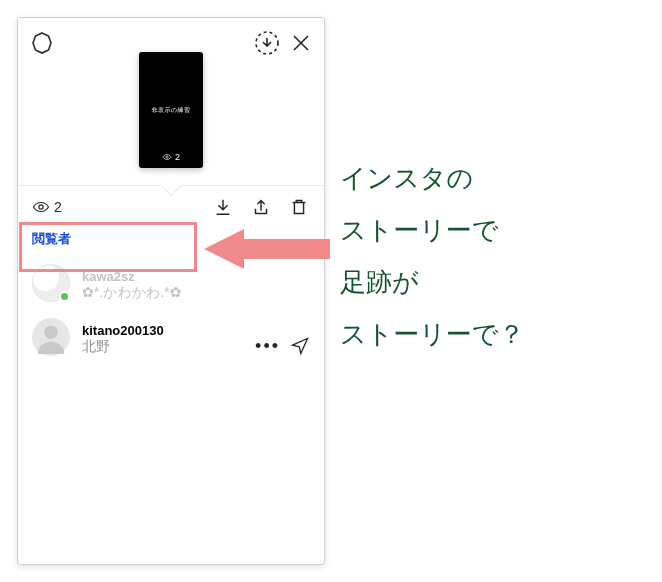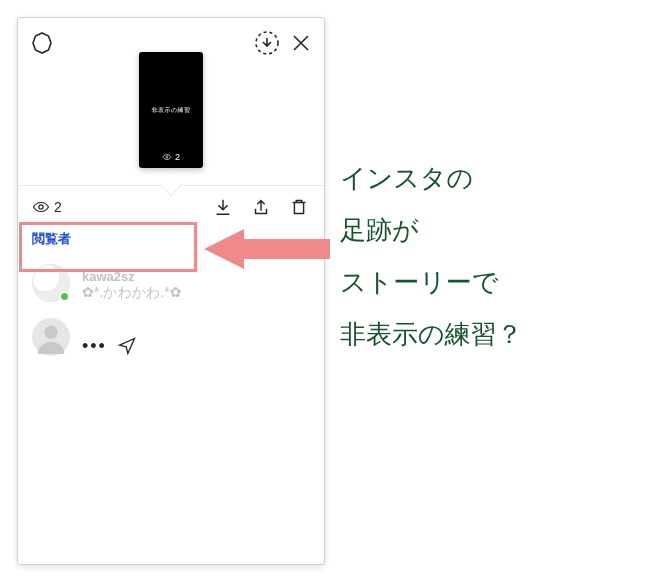--- a/index.html
+++ b/index.html
@@ -222,20 +222,24 @@
       </div>
     </div>
 
     <div class="viewer-row">
       <div class="avatar">
         <svg viewBox="0 0 40 40" width="38" height="38" style="fill:#c9c9c9;stroke:none">
           <circle cx="20" cy="15" r="7"></circle>
           <path d="M6 38 c0-9 8-13 14-13 s14 4 14 13 z"></path>
         </svg>
       </div>
+      <div class="viewer-text">
+        <span class="uname">kitano200130</span>
+        <span class="dname">北野</span>
+      </div>
       <div class="viewer-actions">
         <span class="dots">•••</span>
         <div class="icon">
           <svg viewBox="0 0 24 24" width="20" height="20" stroke-width="1.8">
               <path d="M3 11 L21 3 L13 21 L11 13 Z"></path>
             </svg>
         </div>
       </div>
     </div>
 
@@ -244,18 +248,18 @@
   <div class="highlight-box"></div>
 
   <svg class="arrow" viewBox="0 0 126 48">
     <g fill="#f08a8a" stroke="none">
       <polygon points="0,24 40,4 40,14 126,14 126,34 40,34 40,44"></polygon>
     </g>
   </svg>
 
   <div class="explain">
     <div>インスタの</div>
+    <div>ストーリーで</div>
     <div>足跡が</div>
-    <div>ストーリーで</div>
-    <div>非表示の練習？</div>
+    <div>ストーリーで？</div>
   </div>
 
 </div>
 
 </body></html>

